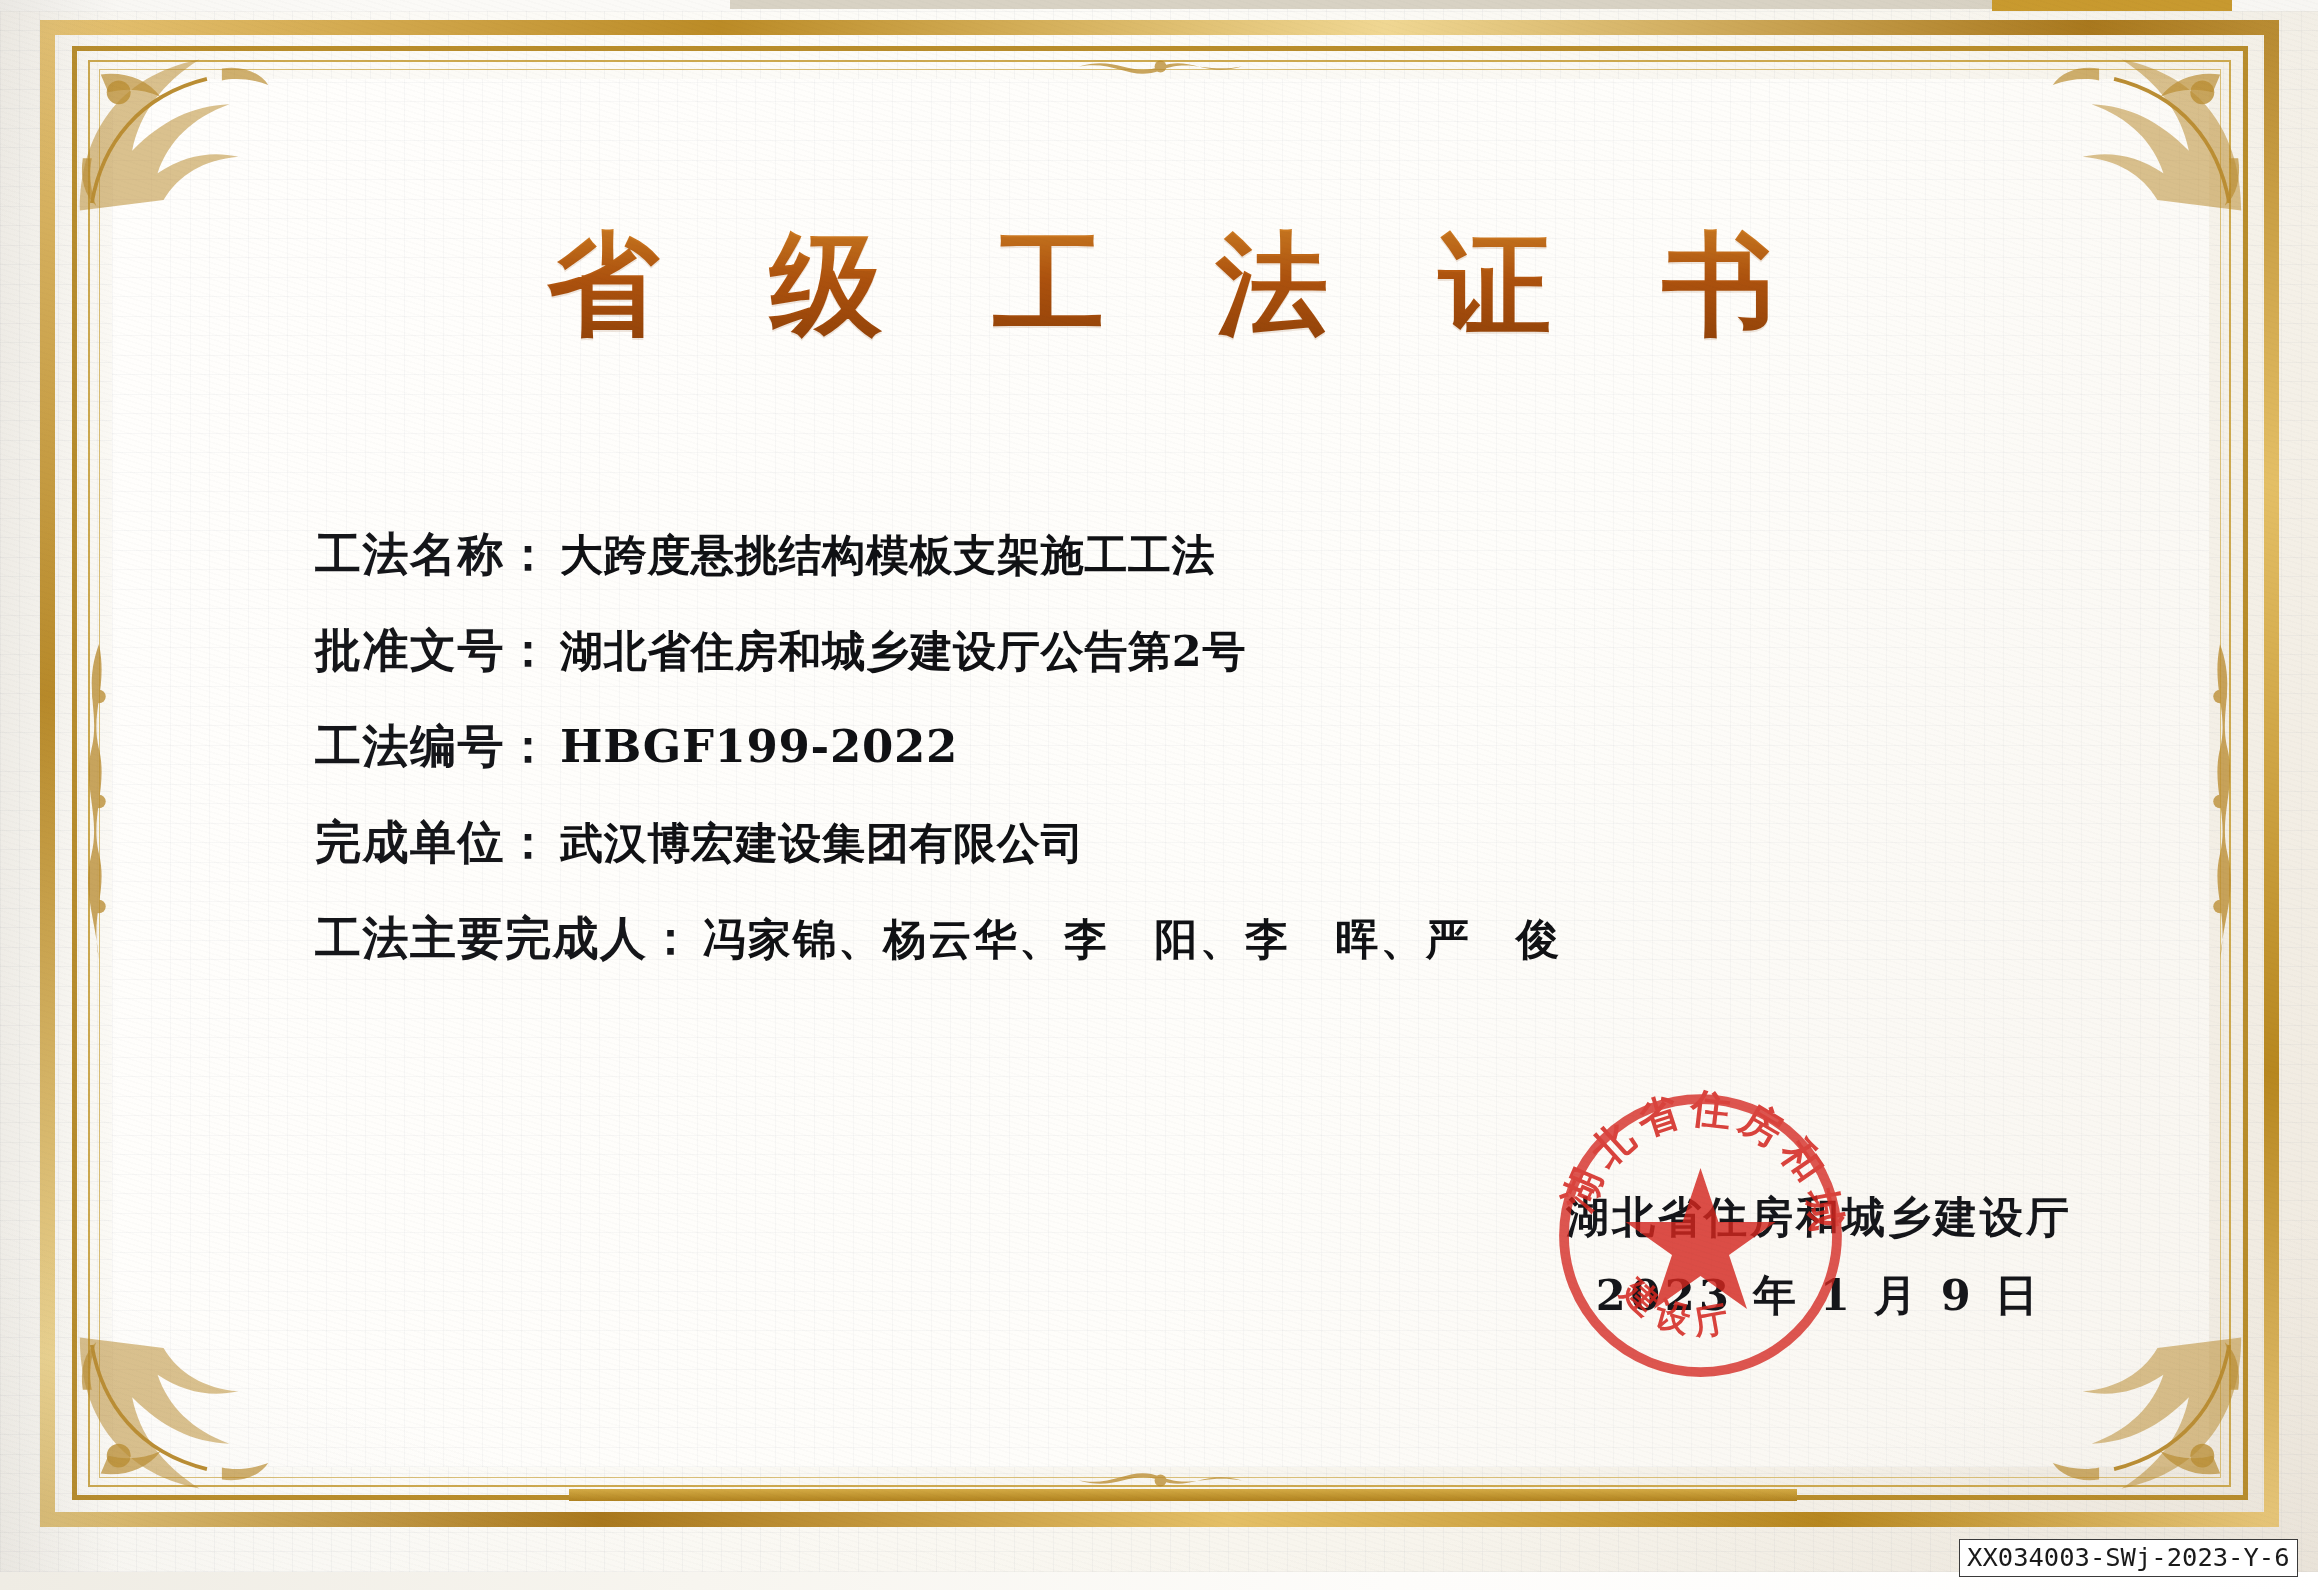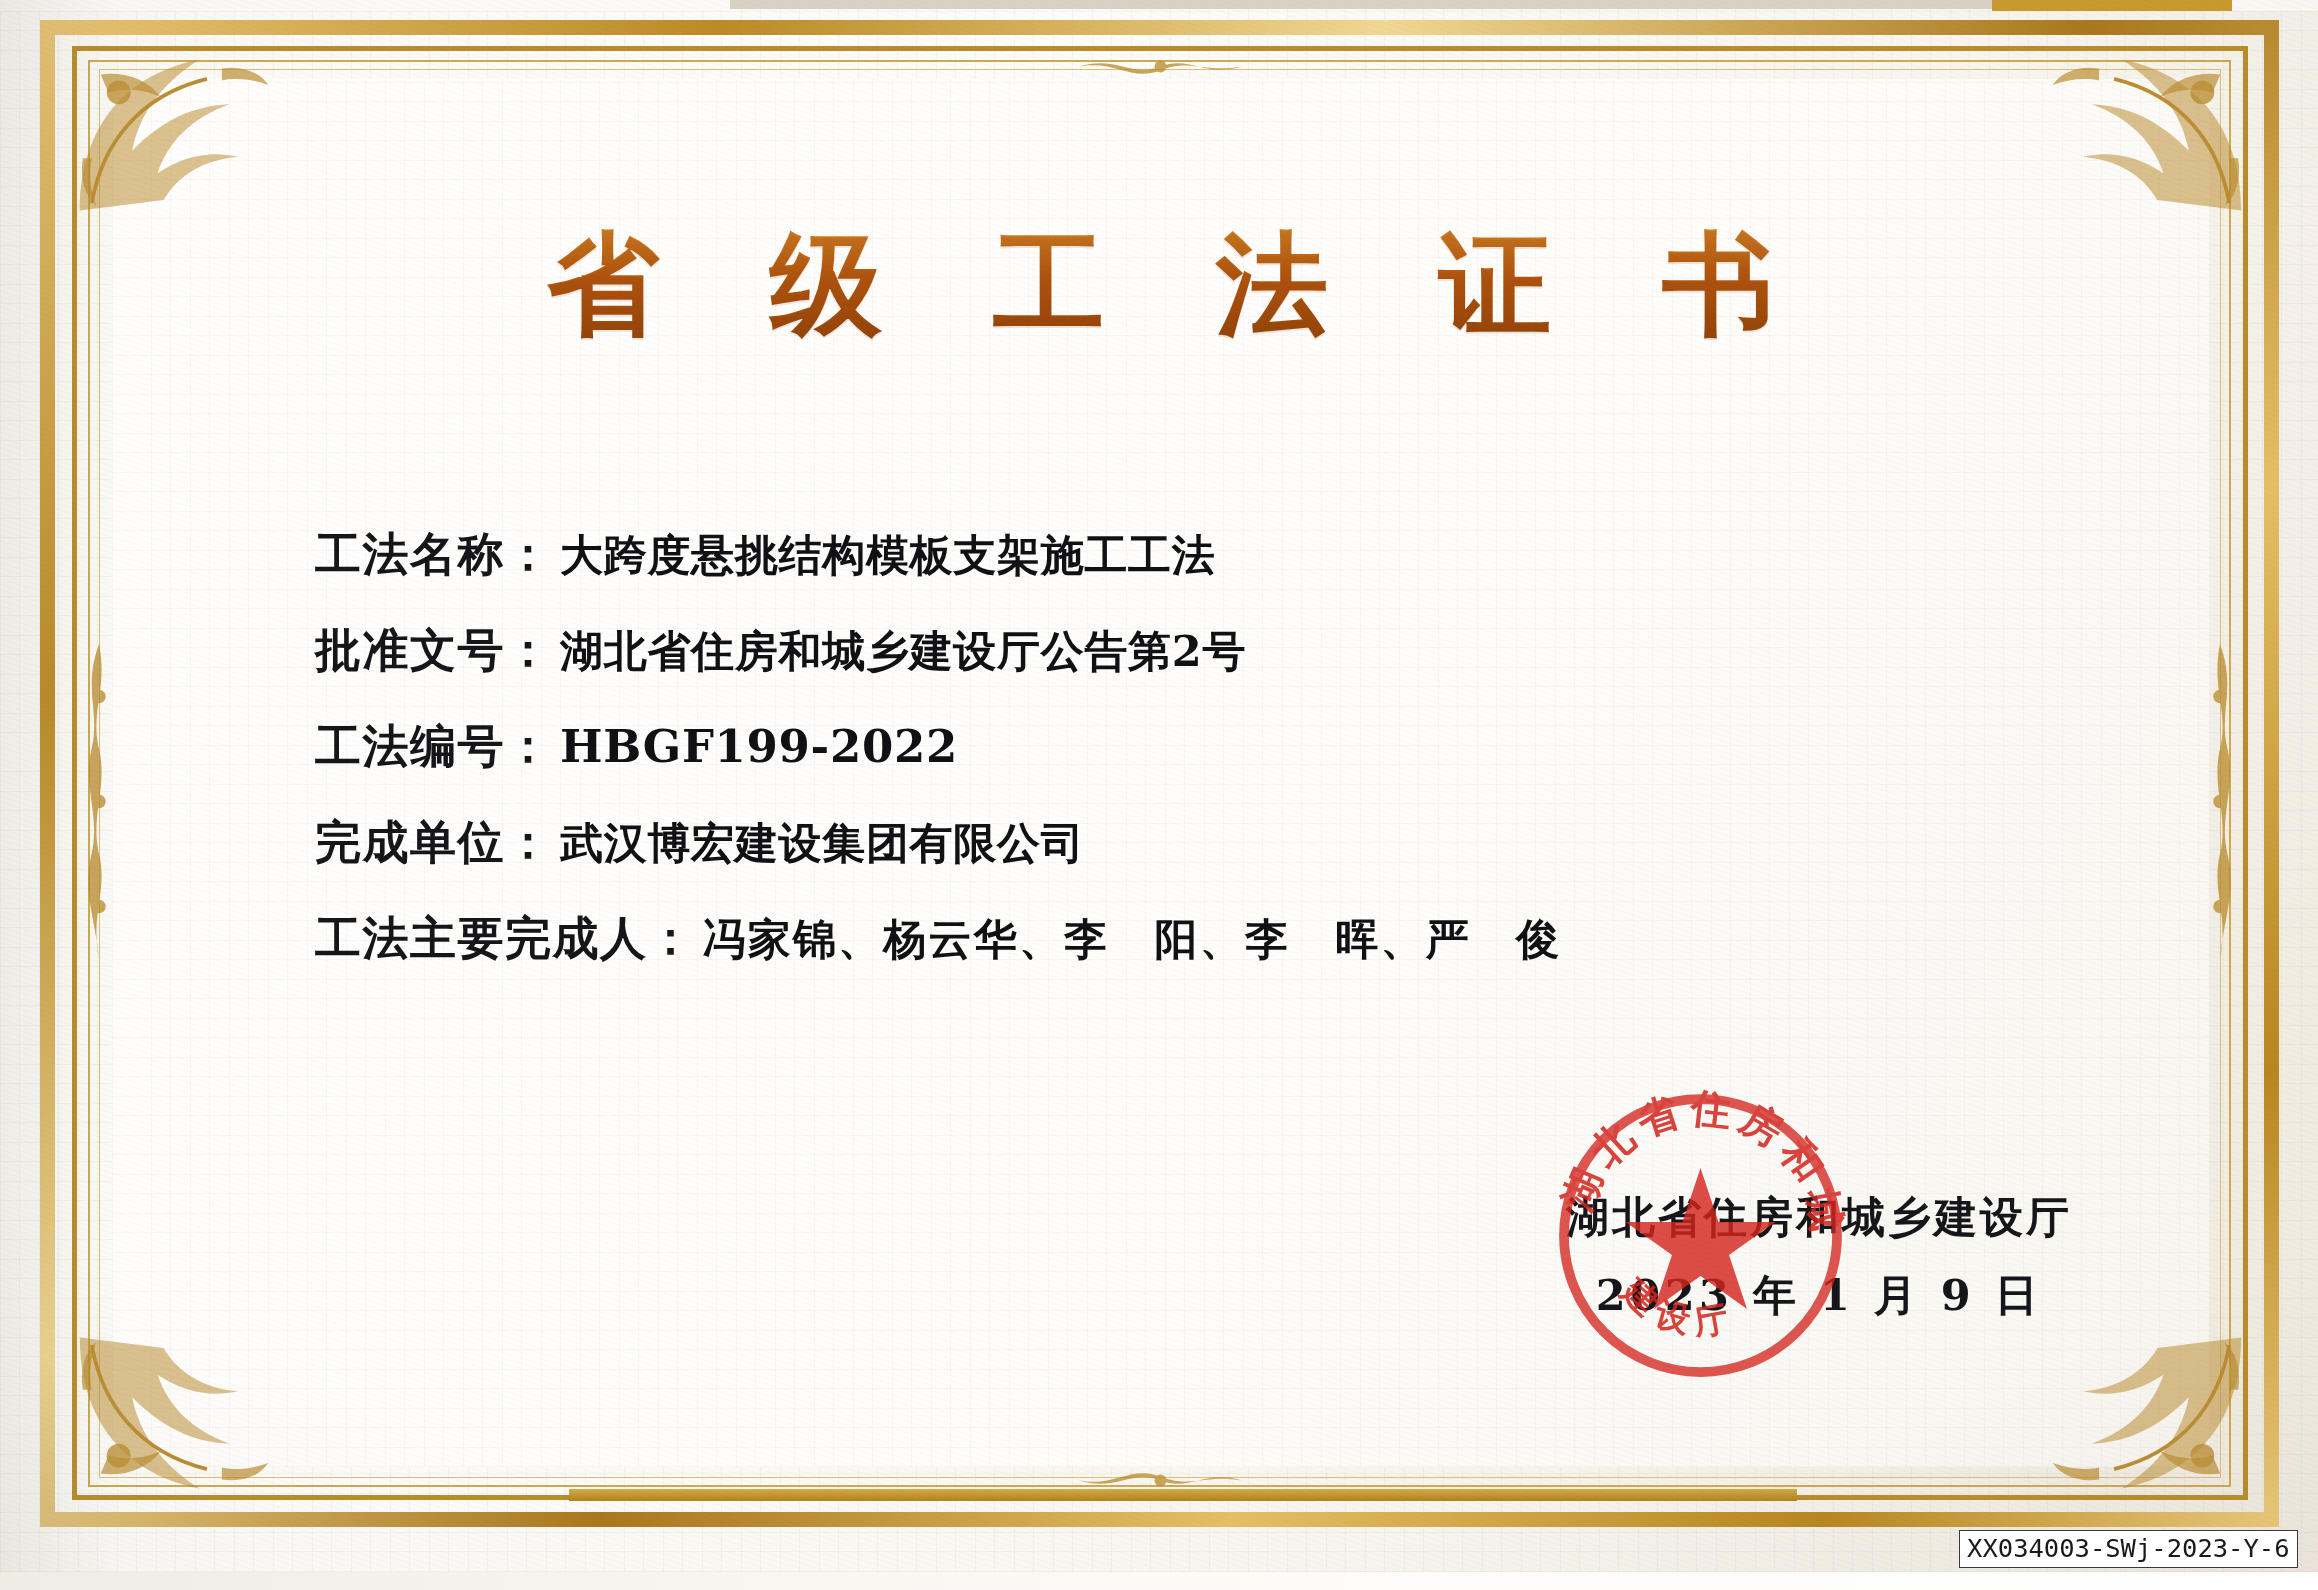--- a/index.html
+++ b/index.html
@@ -221,21 +221,21 @@
     width: 315px;
     height: 315px;
     pointer-events: none;
   }
   #seal svg { width: 315px; height: 315px; opacity: 0.86; }
 
   
   #scan-label {
     position: absolute;
     right: 21px;
-    bottom: 23px;
+    bottom: 14px;
     padding: 4.5px 7.5px 6px 7.5px;
     border: 1.5px solid #3a3a3a;
     background: #ffffff;
     font-family: "DejaVu Sans Mono", monospace;
     font-size: 25.5px;
     letter-spacing: 0px;
     color: #1a1a1a;
     line-height: 1;
   }
 

